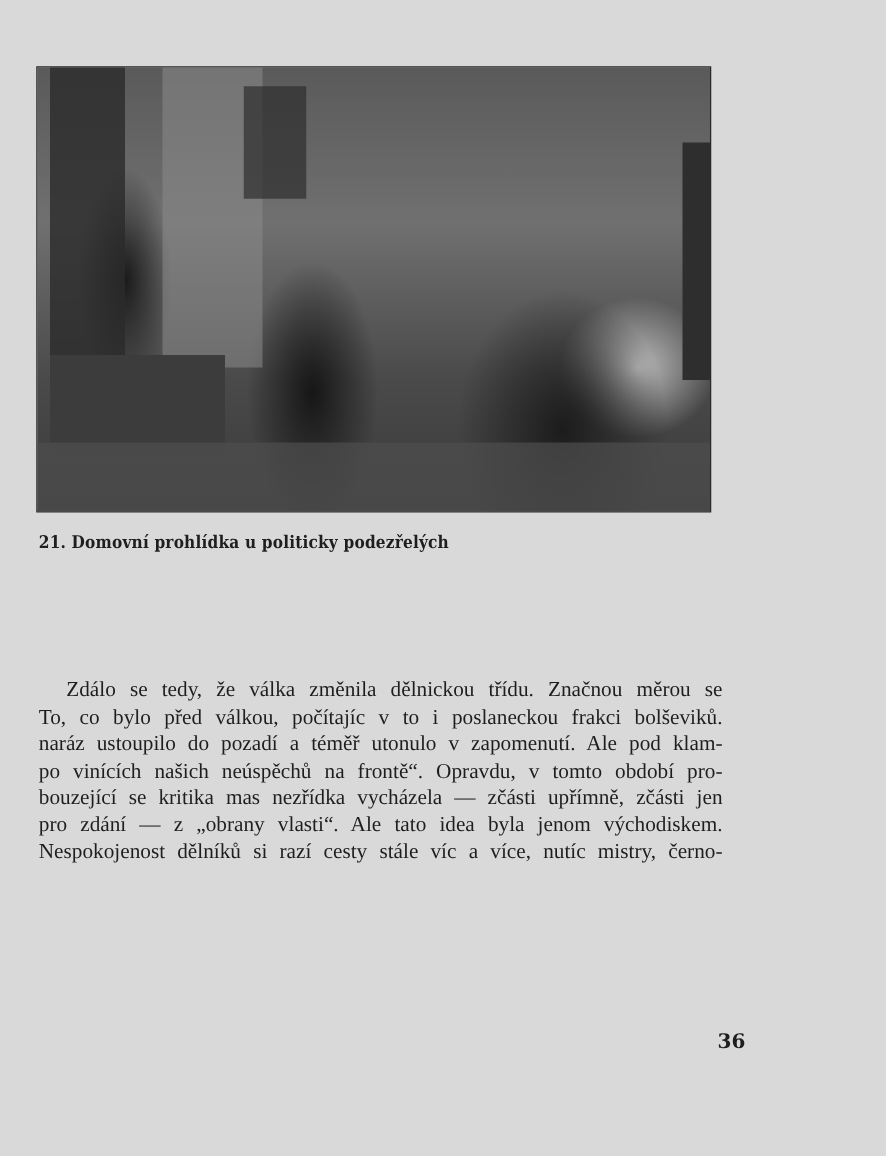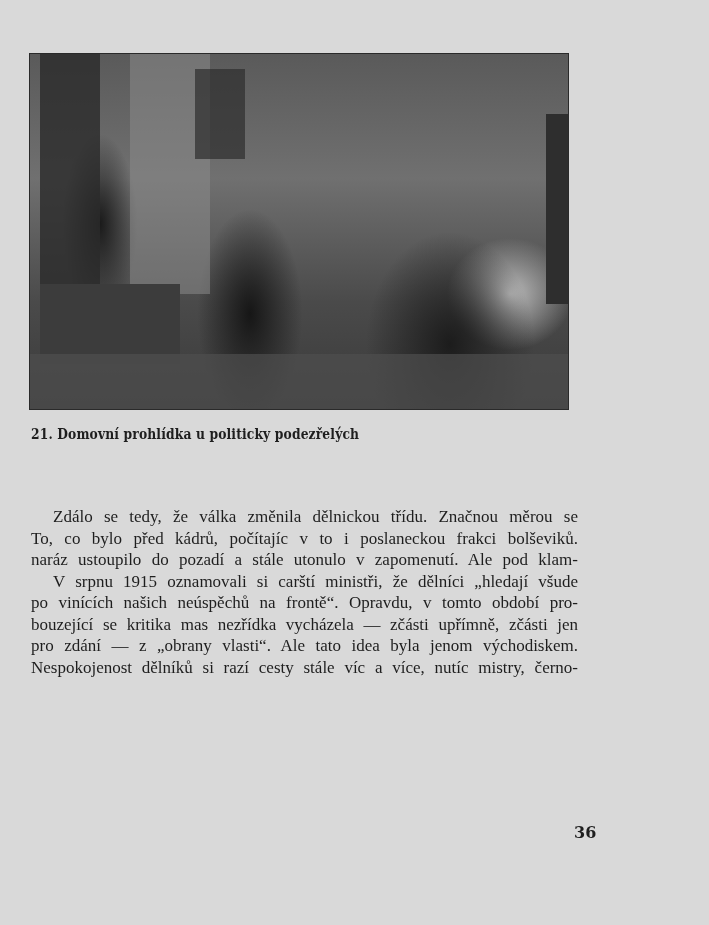--- a/index.html
+++ b/index.html
@@ -30,21 +30,21 @@
       font-size: 14px; font-weight: bold; letter-spacing: 0.15px;
       font-family: "DejaVu Serif", serif;
       transform: scaleX(0.88); transform-origin: left top;
     }
     .body-text {
       position: absolute; left: 31px; top: 506px; width: 547px;
       font-size: 17px; line-height: 21.5px;
     }
     .body-text .line { display: block; white-space: nowrap; text-align: justify; text-align-last: justify; }
     .body-text .line.last { text-align-last: left; }
-    .body-text .line.indent { padding-left: 22px; }
+    .body-text .line.indent { padding-left: 22px; margin-top: 35px; }
     .page-number {
       position: absolute; left: 574px; top: 823px;
       font-size: 16px; font-weight: bold;
       font-family: "DejaVu Serif", serif;
     }
   </style>
 </head>
 <body>
 
 <div class="photo">
@@ -53,22 +53,21 @@
   <div class="window"></div>
   <div class="steps"></div>
   <div class="floor"></div>
   <div class="post"></div>
 </div>
 
 <div class="caption">21. Domovní prohlídka u politicky podezřelých</div>
 
 <div class="body-text">
   <span class="line indent">Zdálo se tedy, že válka změnila dělnickou třídu. Značnou měrou se</span>
-  <span class="line">To, co bylo před kádrů, počítajíc v to i poslaneckou frakci bolševiků.</span>
-  <span class="line">naráz ustoupilo do pozadí a stále utonulo v zapomenutí. Ale pod klam-</span>
-  <span class="line indent">V srpnu 1915 oznamovali si carští ministři, že dělníci „hledají všude</span>
+  <span class="line">To, co bylo před válkou, počítajíc v to i poslaneckou frakci bolševiků.</span>
+  <span class="line">naráz ustoupilo do pozadí a téměř utonulo v zapomenutí. Ale pod klam-</span>
   <span class="line">po vinících našich neúspěchů na frontě“. Opravdu, v tomto období pro-</span>
   <span class="line">bouzející se kritika mas nezřídka vycházela — zčásti upřímně, zčásti jen</span>
   <span class="line">pro zdání — z „obrany vlasti“. Ale tato idea byla jenom východiskem.</span>
   <span class="line">Nespokojenost dělníků si razí cesty stále víc a více, nutíc mistry, černo-</span>
 </div>
 
 <div class="page-number">36</div>
 
 </body></html>

